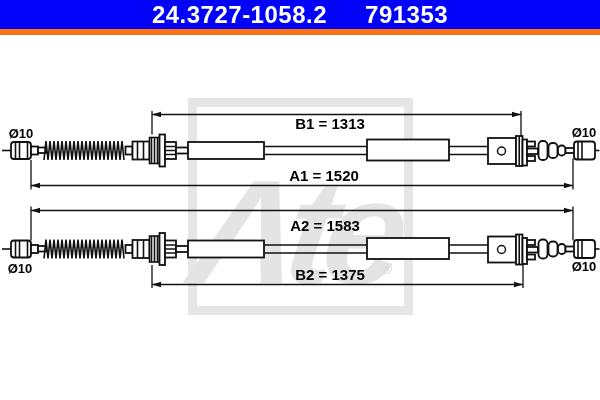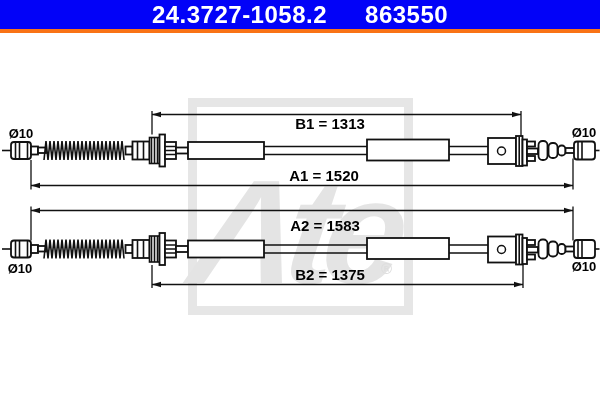--- a/index.html
+++ b/index.html
@@ -1,20 +1,20 @@
 <!DOCTYPE html>
 <html><head>
 <meta charset="utf-8">
 <style>
   html,body{margin:0;padding:0;background:#fff;}
   #stage{position:relative;width:600px;height:400px;overflow:hidden;background:#ffffff;
          font-family:"Liberation Sans",sans-serif;}
   
   .header{position:absolute;left:0;top:0;width:600px;height:29px;background:#0202f8;
-          border-bottom:4px solid #f97316;display:flex;align-items:center;justify-content:center;
+          border-bottom:6px solid #f97316;display:flex;align-items:center;justify-content:center;
           gap:38px;z-index:3;}
   .header span{color:#ffffff;font-weight:bold;font-size:24px;line-height:29px;letter-spacing:0.5px;}
   
   .wm-frame{position:absolute;left:188px;top:98px;width:225px;height:217px;
             border:9px solid #e6e6e6;box-sizing:border-box;z-index:1;}
   .wm-text{position:absolute;left:193px;top:158px;z-index:1;color:#e4e4e4;
            font-weight:bold;font-style:italic;font-size:148px;line-height:148px;
            letter-spacing:-12px;transform:skewX(-8deg);user-select:none;}
   .wm-reg{position:absolute;left:381px;top:260px;z-index:1;color:#dedede;
           font-size:15px;font-weight:bold;}
@@ -29,21 +29,21 @@
   text.dialabel{fill:#000000;font-family:"Liberation Sans",sans-serif;
                 font-size:13px;font-weight:bold;text-anchor:middle;}
 </style>
 </head>
 <body>
 
 <div id="stage">
 
   <div class="header">
     <span>24.3727-1058.2</span>
-    <span>863550</span>
+    <span>791353</span>
   </div>
 
   <div class="wm-frame"></div>
   <div class="wm-text">Ate</div>
   <div class="wm-reg">®</div>
 
   <svg class="diagram" width="600" height="400" viewBox="0 0 600 400">
     <defs>
       <pattern id="knurl" width="3" height="4" patternUnits="userSpaceOnUse">
         <rect width="3" height="4" fill="#ffffff"></rect>

